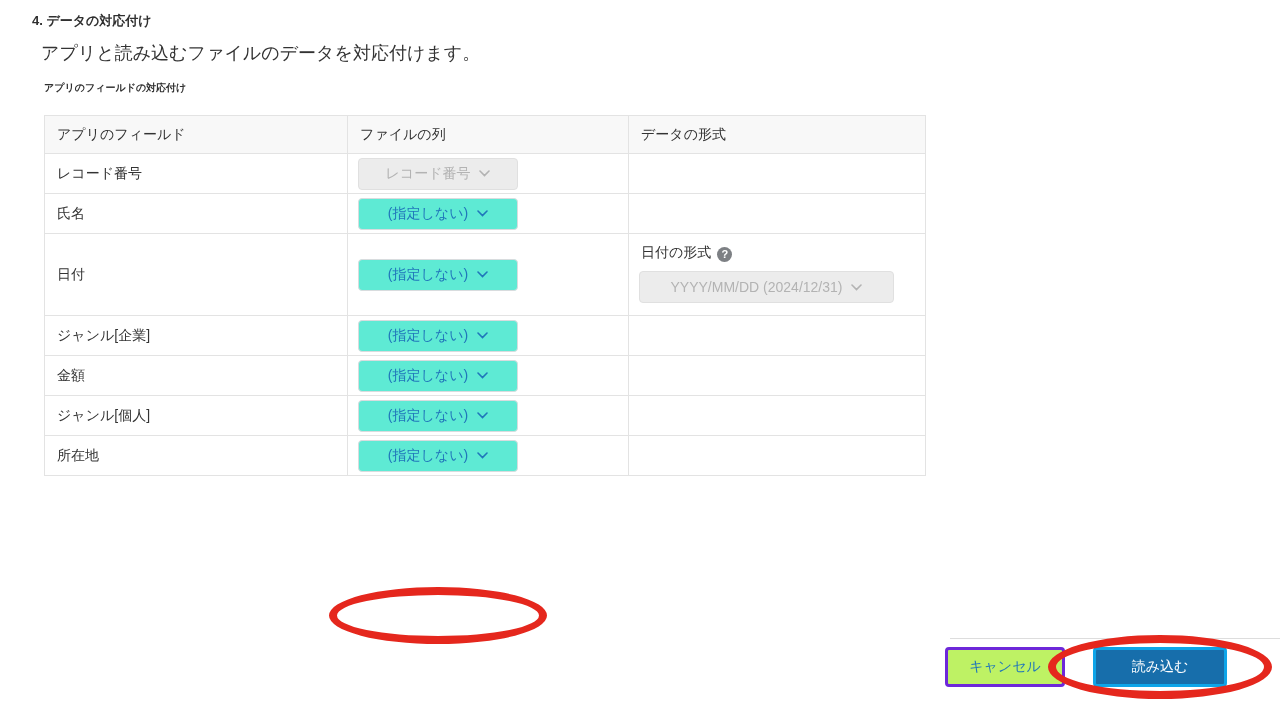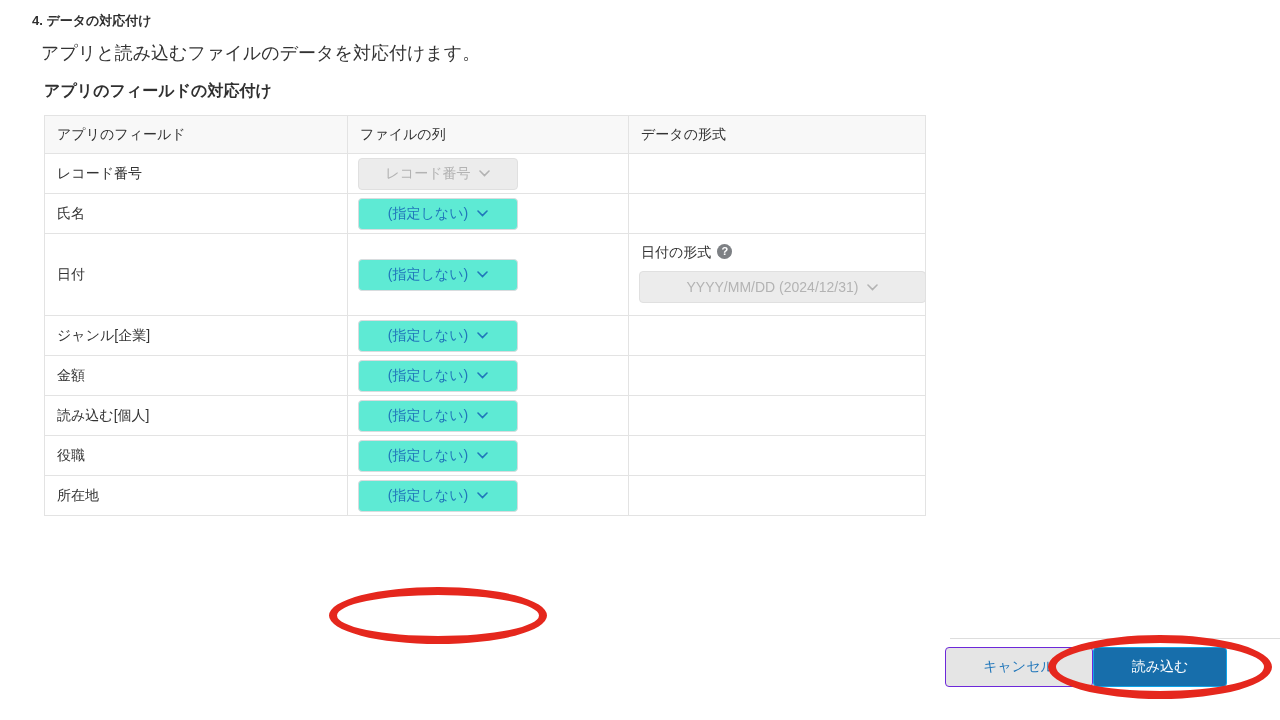--- a/index.html
+++ b/index.html
@@ -4,21 +4,21 @@
 <style>
   html,body{margin:0;padding:0;}
   body{
     width:1280px;height:720px;position:relative;overflow:hidden;
     background:#ffffff;color:#333;
     font-family:"Liberation Sans","DejaVu Sans",sans-serif;
     font-size:14px;
   }
   .step-title{position:absolute;left:32px;top:12px;font-size:13px;font-weight:bold;color:#303030;}
   .description{position:absolute;left:30px;top:41px;font-size:18px;color:#333;margin-left:11px;}
-  .section-title{position:absolute;left:44px;top:81px;font-size:16px;font-weight:bold;color:#303030;}
+  .section-title{position:absolute;left:44px;top:81px;font-size:10px;font-weight:bold;color:#303030;}
 
   table.mapping{
     position:absolute;left:44px;top:115px;width:881px;
     border-collapse:collapse;table-layout:fixed;
   }
   .mapping th,.mapping td{
     border:1px solid #e3e3e3;text-align:left;font-weight:normal;
     font-size:14px;color:#333;padding:0 0 0 12px;box-sizing:border-box;
   }
   .mapping thead th{background:#f8f8f8;height:38px;margin-left:48px;}
@@ -28,38 +28,38 @@
   td.cell-format{padding:0;vertical-align:top;}
 
   .dd{
     display:inline-flex;align-items:center;justify-content:center;gap:9px;
     width:160px;height:32px;margin-left:10px;box-sizing:border-box;
     background:#5eead4;border:1px solid #d8dcde;border-radius:4px;
     color:#2076ba;font-size:14px;cursor:pointer;vertical-align:middle;
   }
   .dd .chev{display:inline-flex;align-items:center;}
   .dd-disabled{background:#ececec;border-color:#e0e0e0;color:#b3b3b3;cursor:default;}
-  .dd-wide{width:287px;margin-left:0;}
+  .dd-wide{width:255px;margin-left:0;}
 
   .fmt-block{padding:10px 0 0 10px;}
-  .fmt-label-row{display:flex;align-items:flex-start;gap:6px;margin:0 0 9px 2px;font-size:14px;color:#333;}
+  .fmt-label-row{display:flex;align-items:flex-end;gap:6px;margin:0 0 9px 2px;font-size:14px;color:#333;}
   .help-icon{
     width:15px;height:15px;border-radius:50%;background:#7d8084;color:#fff;
     font-size:11px;line-height:15px;display:inline-flex;align-items:center;justify-content:center;
     font-weight:bold;cursor:pointer;
   }
 
   .footer-divider{position:absolute;left:950px;top:638px;width:330px;height:1px;background:#dddddd;}
   .btn{
     position:absolute;top:647px;height:40px;border-radius:4px;font-size:14px;
     display:flex;align-items:center;justify-content:center;cursor:pointer;box-sizing:border-box;
     font-family:inherit;
   }
-  .btn-cancel{left:945px;width:148px;background:#e5e5e5;border:1px solid #6d28d9;color:#2076ba;}
-  .btn-import{left:1093px;width:134px;background:#176eab;border:1px solid #0ea5e9;color:#ffffff;}
+  .btn-cancel{left:945px;width:120px;background:#bef264;border:3px solid #6d28d9;color:#2076ba;}
+  .btn-import{left:1093px;width:134px;background:#176eab;border:3px solid #0ea5e9;color:#ffffff;}
 
   .annotation{
     position:absolute;border:8px solid #e5271d;border-radius:50%;
     box-sizing:border-box;background:transparent;pointer-events:none;
   }
   .annotation-mypage{left:329px;top:587px;width:218px;height:57px;}
   .annotation-import{left:1048px;top:635px;width:224px;height:64px;}
 </style>
 </head>
 <body>
@@ -161,35 +161,21 @@
           <span class="chev">
               <svg width="11" height="7" viewBox="0 0 11 7">
                 <path d="M1 1l4.5 4.5L10 1" fill="none" stroke="currentColor" stroke-width="1.6" stroke-linecap="round"></path>
               </svg>
             </span>
         </div>
       </td>
       <td class="cell-format"></td>
     </tr>
     <tr>
-      <td class="cell-label">読み込む[個人]</td>
-      <td class="cell-select">
-        <div class="dd">
-          <span>(指定しない)</span>
-          <span class="chev">
-              <svg width="11" height="7" viewBox="0 0 11 7">
-                <path d="M1 1l4.5 4.5L10 1" fill="none" stroke="currentColor" stroke-width="1.6" stroke-linecap="round"></path>
-              </svg>
-            </span>
-        </div>
-      </td>
-      <td class="cell-format"></td>
-    </tr>
-    <tr>
-      <td class="cell-label">役職</td>
+      <td class="cell-label">ジャンル[個人]</td>
       <td class="cell-select">
         <div class="dd">
           <span>(指定しない)</span>
           <span class="chev">
               <svg width="11" height="7" viewBox="0 0 11 7">
                 <path d="M1 1l4.5 4.5L10 1" fill="none" stroke="currentColor" stroke-width="1.6" stroke-linecap="round"></path>
               </svg>
             </span>
         </div>
       </td>

